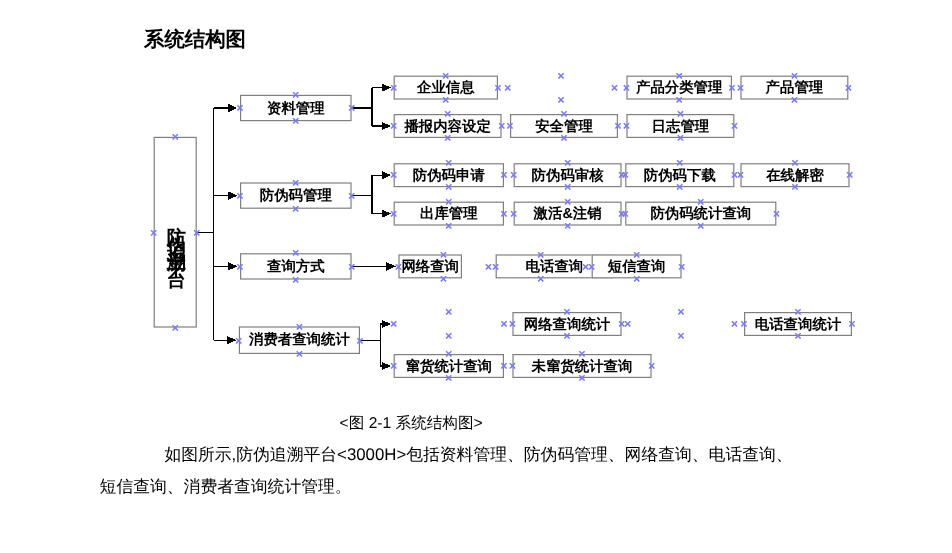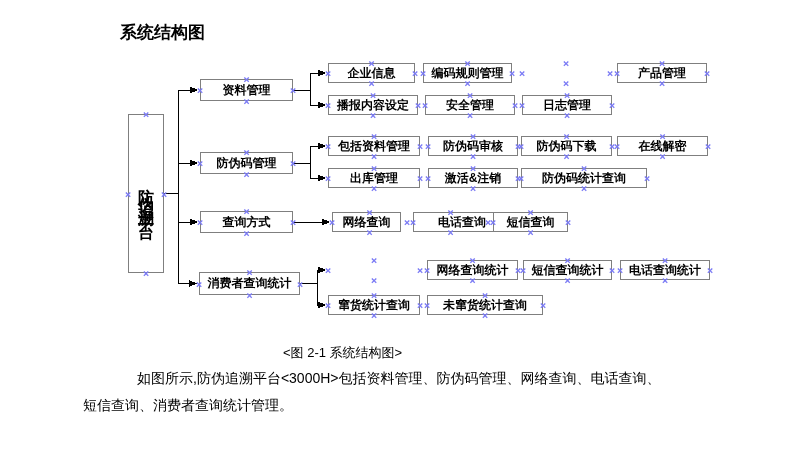--- a/index.html
+++ b/index.html
@@ -62,43 +62,42 @@
         <path d="M300 283.5 H317 M317 270 V305"></path>
         <path d="M317 270 H325" marker-end="url(#arr)"></path>
         <path d="M317 305 H325" marker-end="url(#arr)"></path>
       </g>
     </svg>
 
     <div class="node vertical" style="left:128px;top:114px;width:36px;height:159px">防伪追溯平台</div>
 
     <div class="node" style="left:200px;top:79px;width:93px;height:22px">资料管理</div>
     <div class="node" style="left:328px;top:63px;width:87px;height:20px">企业信息</div>
-    <div class="node" style="left:423px;top:63px;width:89px;height:20px">编码规则管理</div>
+    <div class="node" style="left:522px;top:63px;width:88px;height:20px">产品分类管理</div>
     <div class="node" style="left:617px;top:63px;width:90px;height:20px">产品管理</div>
     <div class="node" style="left:328px;top:95px;width:90px;height:20px">播报内容设定</div>
     <div class="node" style="left:425px;top:95px;width:90px;height:20px">安全管理</div>
     <div class="node" style="left:522px;top:95px;width:90px;height:20px">日志管理</div>
 
     <div class="node" style="left:200px;top:152px;width:93px;height:22px">防伪码管理</div>
-    <div class="node" style="left:328px;top:136px;width:92px;height:20px">包括资料管理</div>
+    <div class="node" style="left:328px;top:136px;width:92px;height:20px">防伪码申请</div>
     <div class="node" style="left:428px;top:136px;width:90px;height:20px">防伪码审核</div>
     <div class="node" style="left:521px;top:136px;width:91px;height:20px">防伪码下载</div>
     <div class="node" style="left:617px;top:136px;width:91px;height:20px">在线解密</div>
     <div class="node" style="left:328px;top:168px;width:92px;height:20px">出库管理</div>
     <div class="node" style="left:428px;top:168px;width:90px;height:20px">激活&amp;注销</div>
     <div class="node" style="left:521px;top:168px;width:126px;height:20px">防伪码统计查询</div>
 
     <div class="node" style="left:200px;top:211px;width:93px;height:22px">查询方式</div>
-    <div class="node" style="left:332px;top:212px;width:69px;height:20px">网络查询</div>
+    <div class="node" style="left:332px;top:212px;width:53px;height:20px">网络查询</div>
     <div class="node" style="left:413px;top:212px;width:98px;height:20px">电话查询</div>
     <div class="node" style="left:493px;top:212px;width:75px;height:20px">短信查询</div>
 
     <div class="node" style="left:199px;top:272px;width:101px;height:23px">消费者查询统计</div>
     <div class="node" style="left:427px;top:260px;width:91px;height:20px">网络查询统计</div>
-    <div class="node" style="left:523px;top:260px;width:89px;height:20px">短信查询统计</div>
     <div class="node" style="left:620px;top:260px;width:90px;height:20px">电话查询统计</div>
     <div class="node" style="left:328px;top:295px;width:92px;height:20px">窜货统计查询</div>
     <div class="node" style="left:427px;top:295px;width:116px;height:20px">未窜货统计查询</div>
 
   <span class="cp" style="left: 146px; top: 114px; color: rgb(123, 123, 245);">×</span>
       <span class="cp" style="left: 146px; top: 273px; color: rgb(123, 123, 245);">×</span>
       <span class="cp" style="left: 128px; top: 193.5px; color: rgb(123, 123, 245);">×</span>
       <span class="cp" style="left: 164px; top: 193.5px; color: rgb(123, 123, 245);">×</span>
       <span class="cp" style="left: 246.5px; top: 79px; color: rgb(123, 123, 245);">×</span>
       <span class="cp" style="left: 246.5px; top: 101px; color: rgb(123, 123, 245);">×</span>

